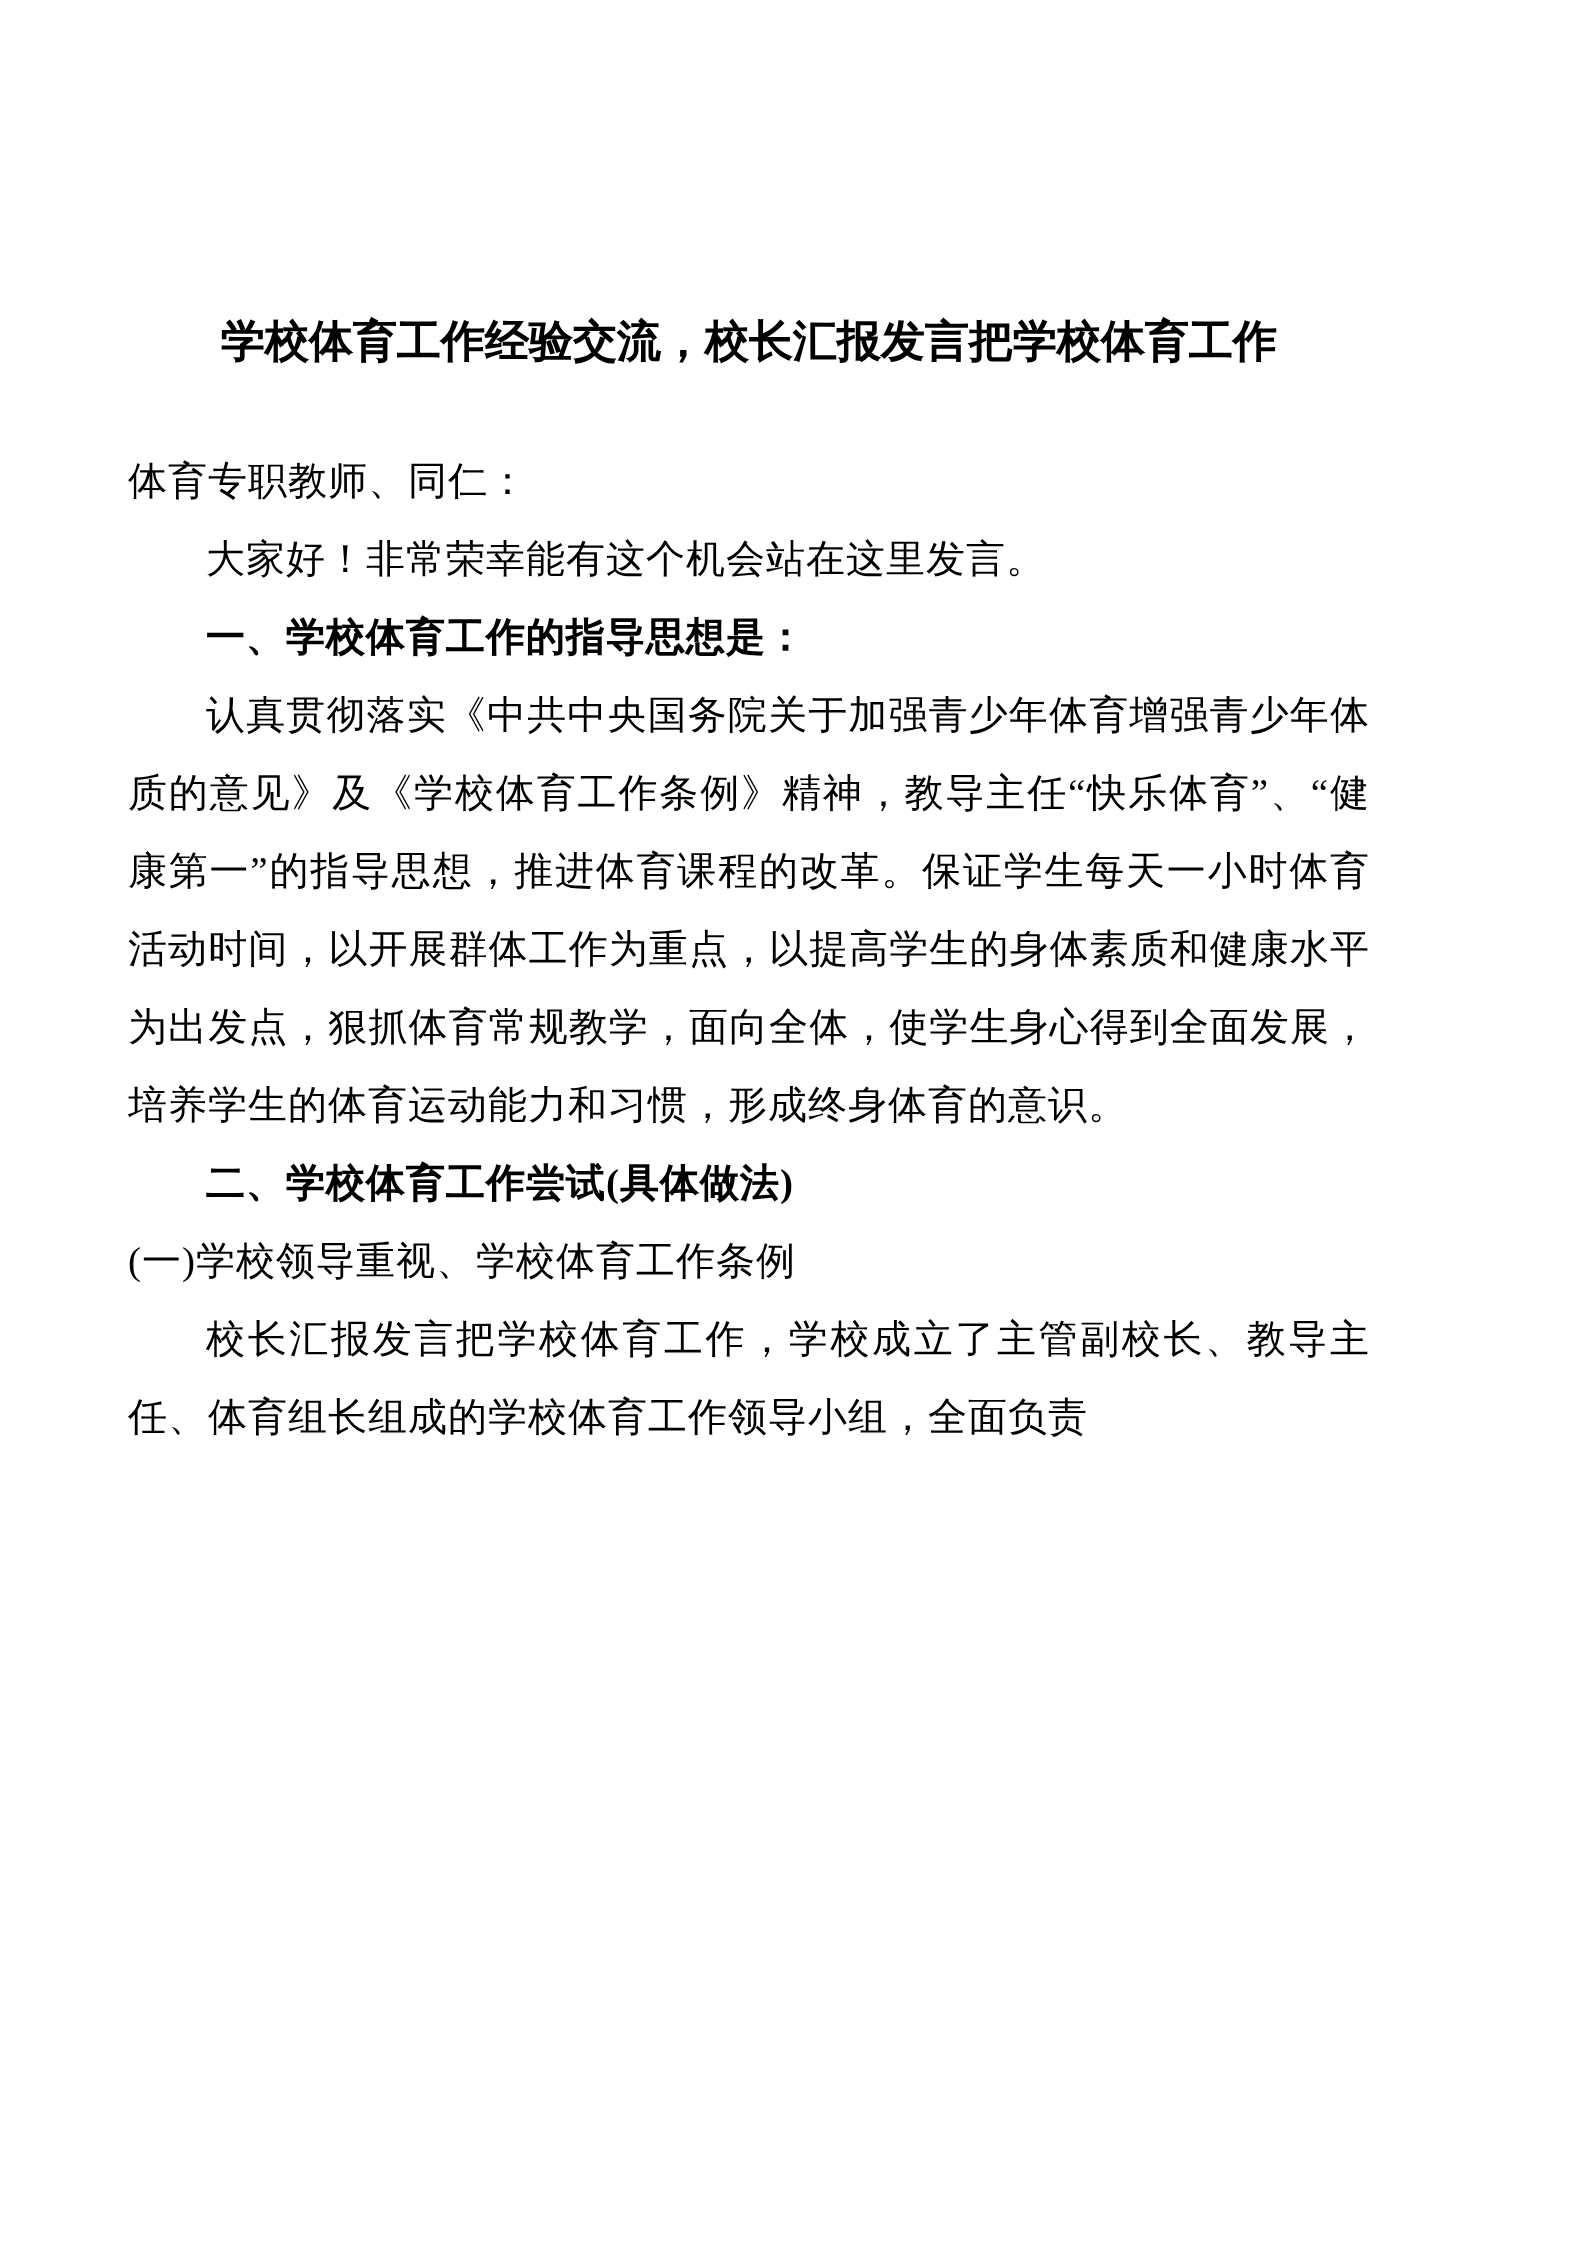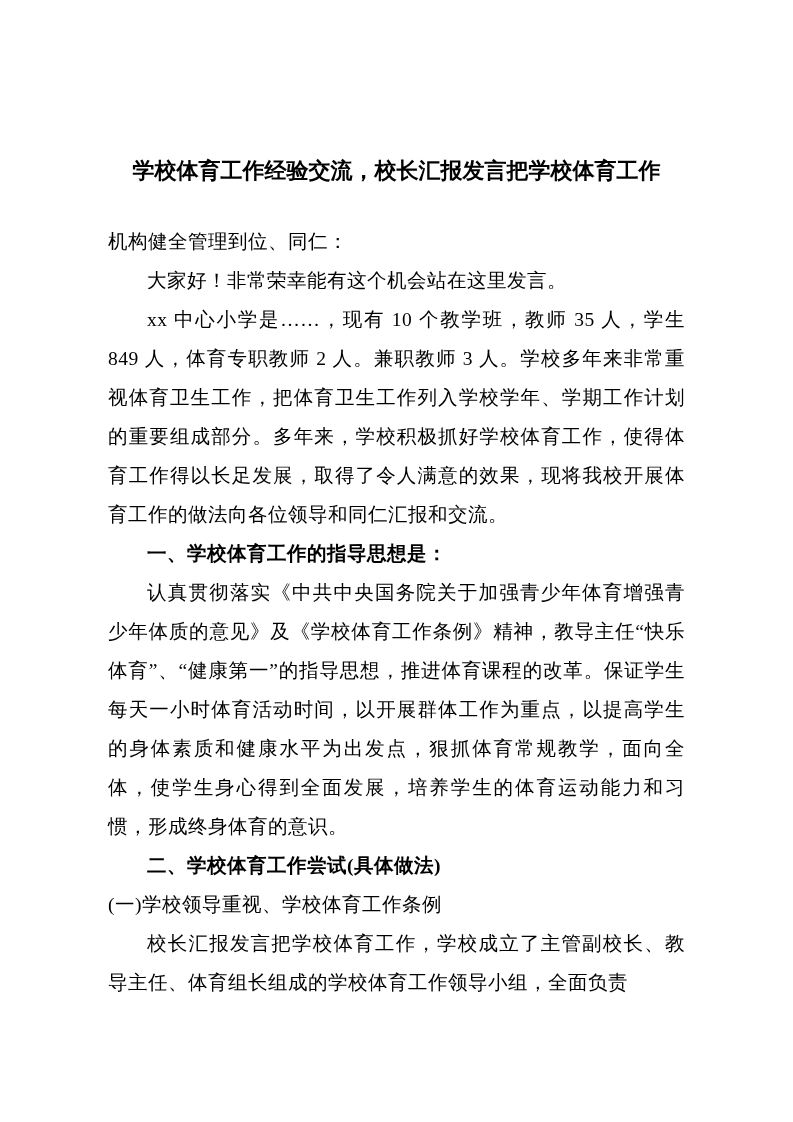--- a/index.html
+++ b/index.html
@@ -6,21 +6,21 @@
     margin: 0;
     padding: 0;
     background: #ffffff;
   }
   .page {
     position: relative;
     width: 793px;
     height: 1122px;
     background: #ffffff;
     box-sizing: border-box;
-    padding: 148px 108px 0 108px;
+    padding: 148px 108px 0 64px;
     overflow: hidden;
     font-family: "Liberation Serif", "DejaVu Serif", serif;
     color: #000000;
   }
   .doc-title {
     font-size: 22px;
     font-weight: bold;
     text-align: center;
     line-height: 46px;
     margin: 0 0 28px 0;
@@ -44,22 +44,21 @@
 </style>
 </head>
 <body>
 
 <div class="page">
   <h1 class="doc-title">
     <span>学校体育工作经验交流，校长汇报发言把学校体育工作</span><br>
   </h1>
 
   <div class="doc-body">
-    <p class="para">机构健全管理到位、同仁：</p>
+    <p class="para">体育专职教师、同仁：</p>
     <p class="para indent">大家好！非常荣幸能有这个机会站在这里发言。</p>
-    <p class="para indent">xx 中心小学是……，现有 10 个教学班，教师 35 人，学生 849 人，体育专职教师 2 人。兼职教师 3 人。学校多年来非常重视体育卫生工作，把体育卫生工作列入学校学年、学期工作计划的重要组成部分。多年来，学校积极抓好学校体育工作，使得体育工作得以长足发展，取得了令人满意的效果，现将我校开展体育工作的做法向各位领导和同仁汇报和交流。</p>
     <p class="para indent bold">一、学校体育工作的指导思想是：</p>
     <p class="para indent">认真贯彻落实《中共中央国务院关于加强青少年体育增强青少年体质的意见》及《学校体育工作条例》精神，教导主任“快乐体育”、“健康第一”的指导思想，推进体育课程的改革。保证学生每天一小时体育活动时间，以开展群体工作为重点，以提高学生的身体素质和健康水平为出发点，狠抓体育常规教学，面向全体，使学生身心得到全面发展，培养学生的体育运动能力和习惯，形成终身体育的意识。</p>
     <p class="para indent bold">二、学校体育工作尝试(具体做法)</p>
     <p class="para">(一)学校领导重视、学校体育工作条例</p>
     <p class="para indent">校长汇报发言把学校体育工作，学校成立了主管副校长、教导主任、体育组长组成的学校体育工作领导小组，全面负责</p>
   </div>
 </div>
 
 </body></html>

